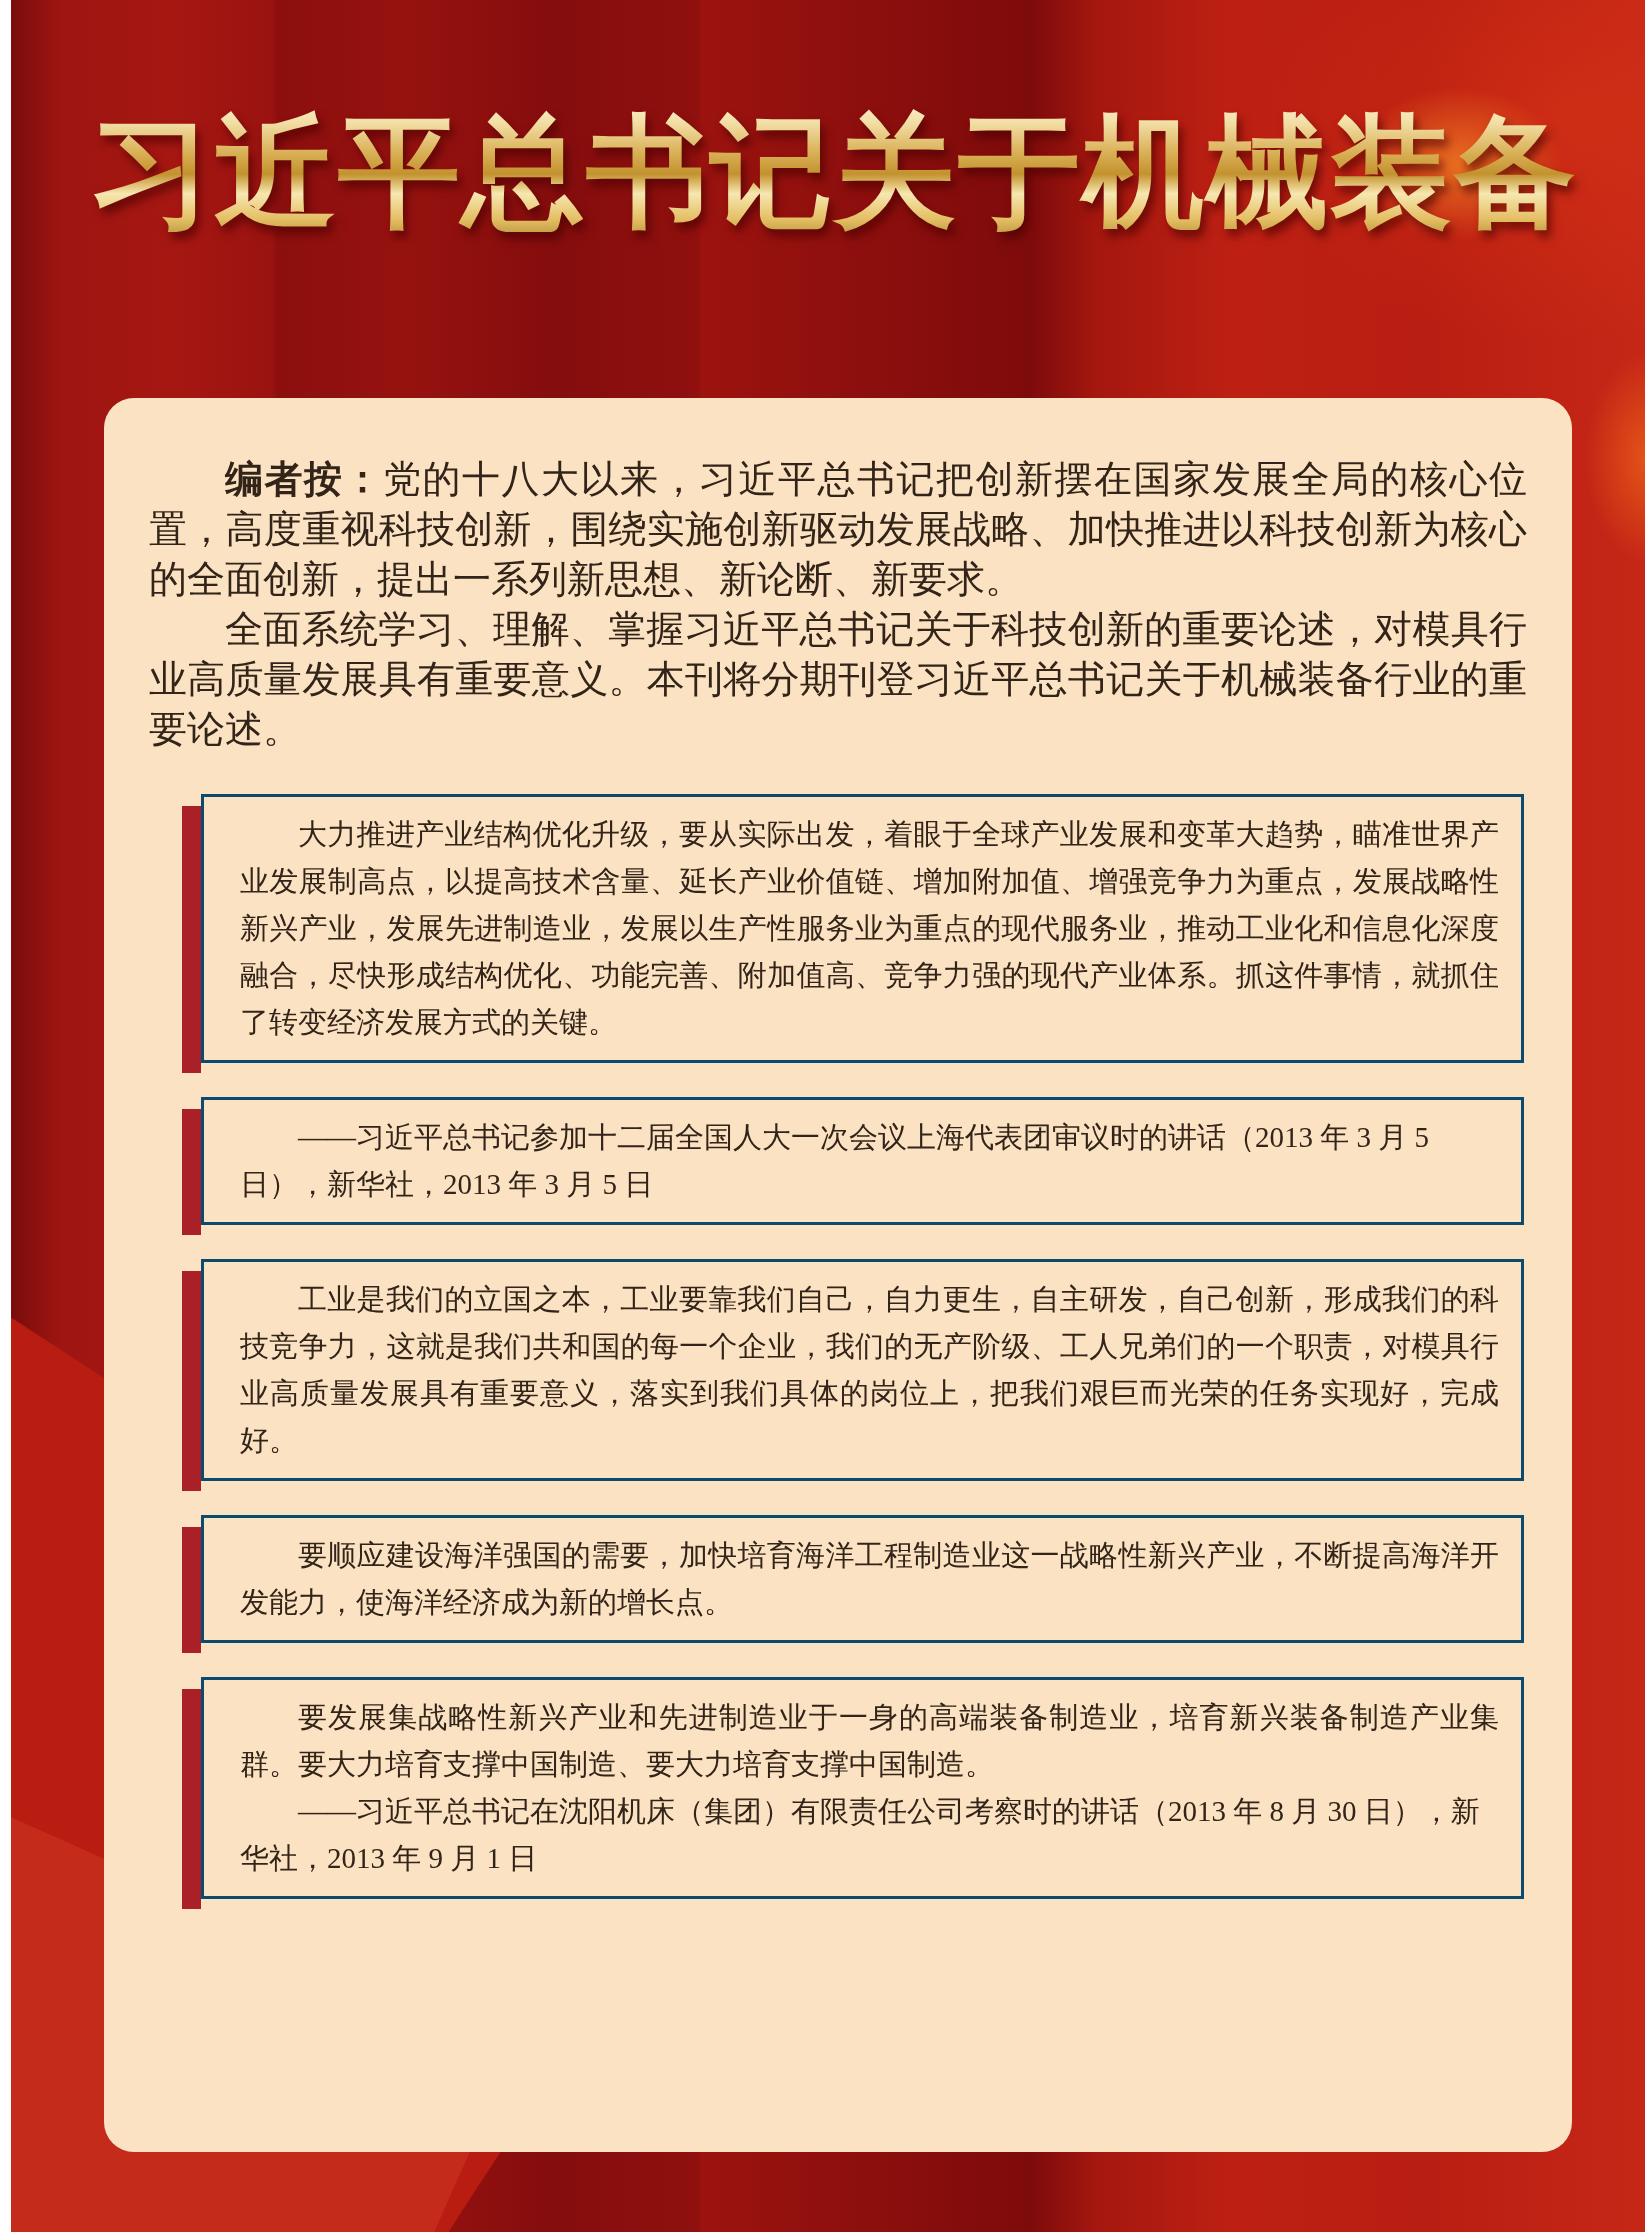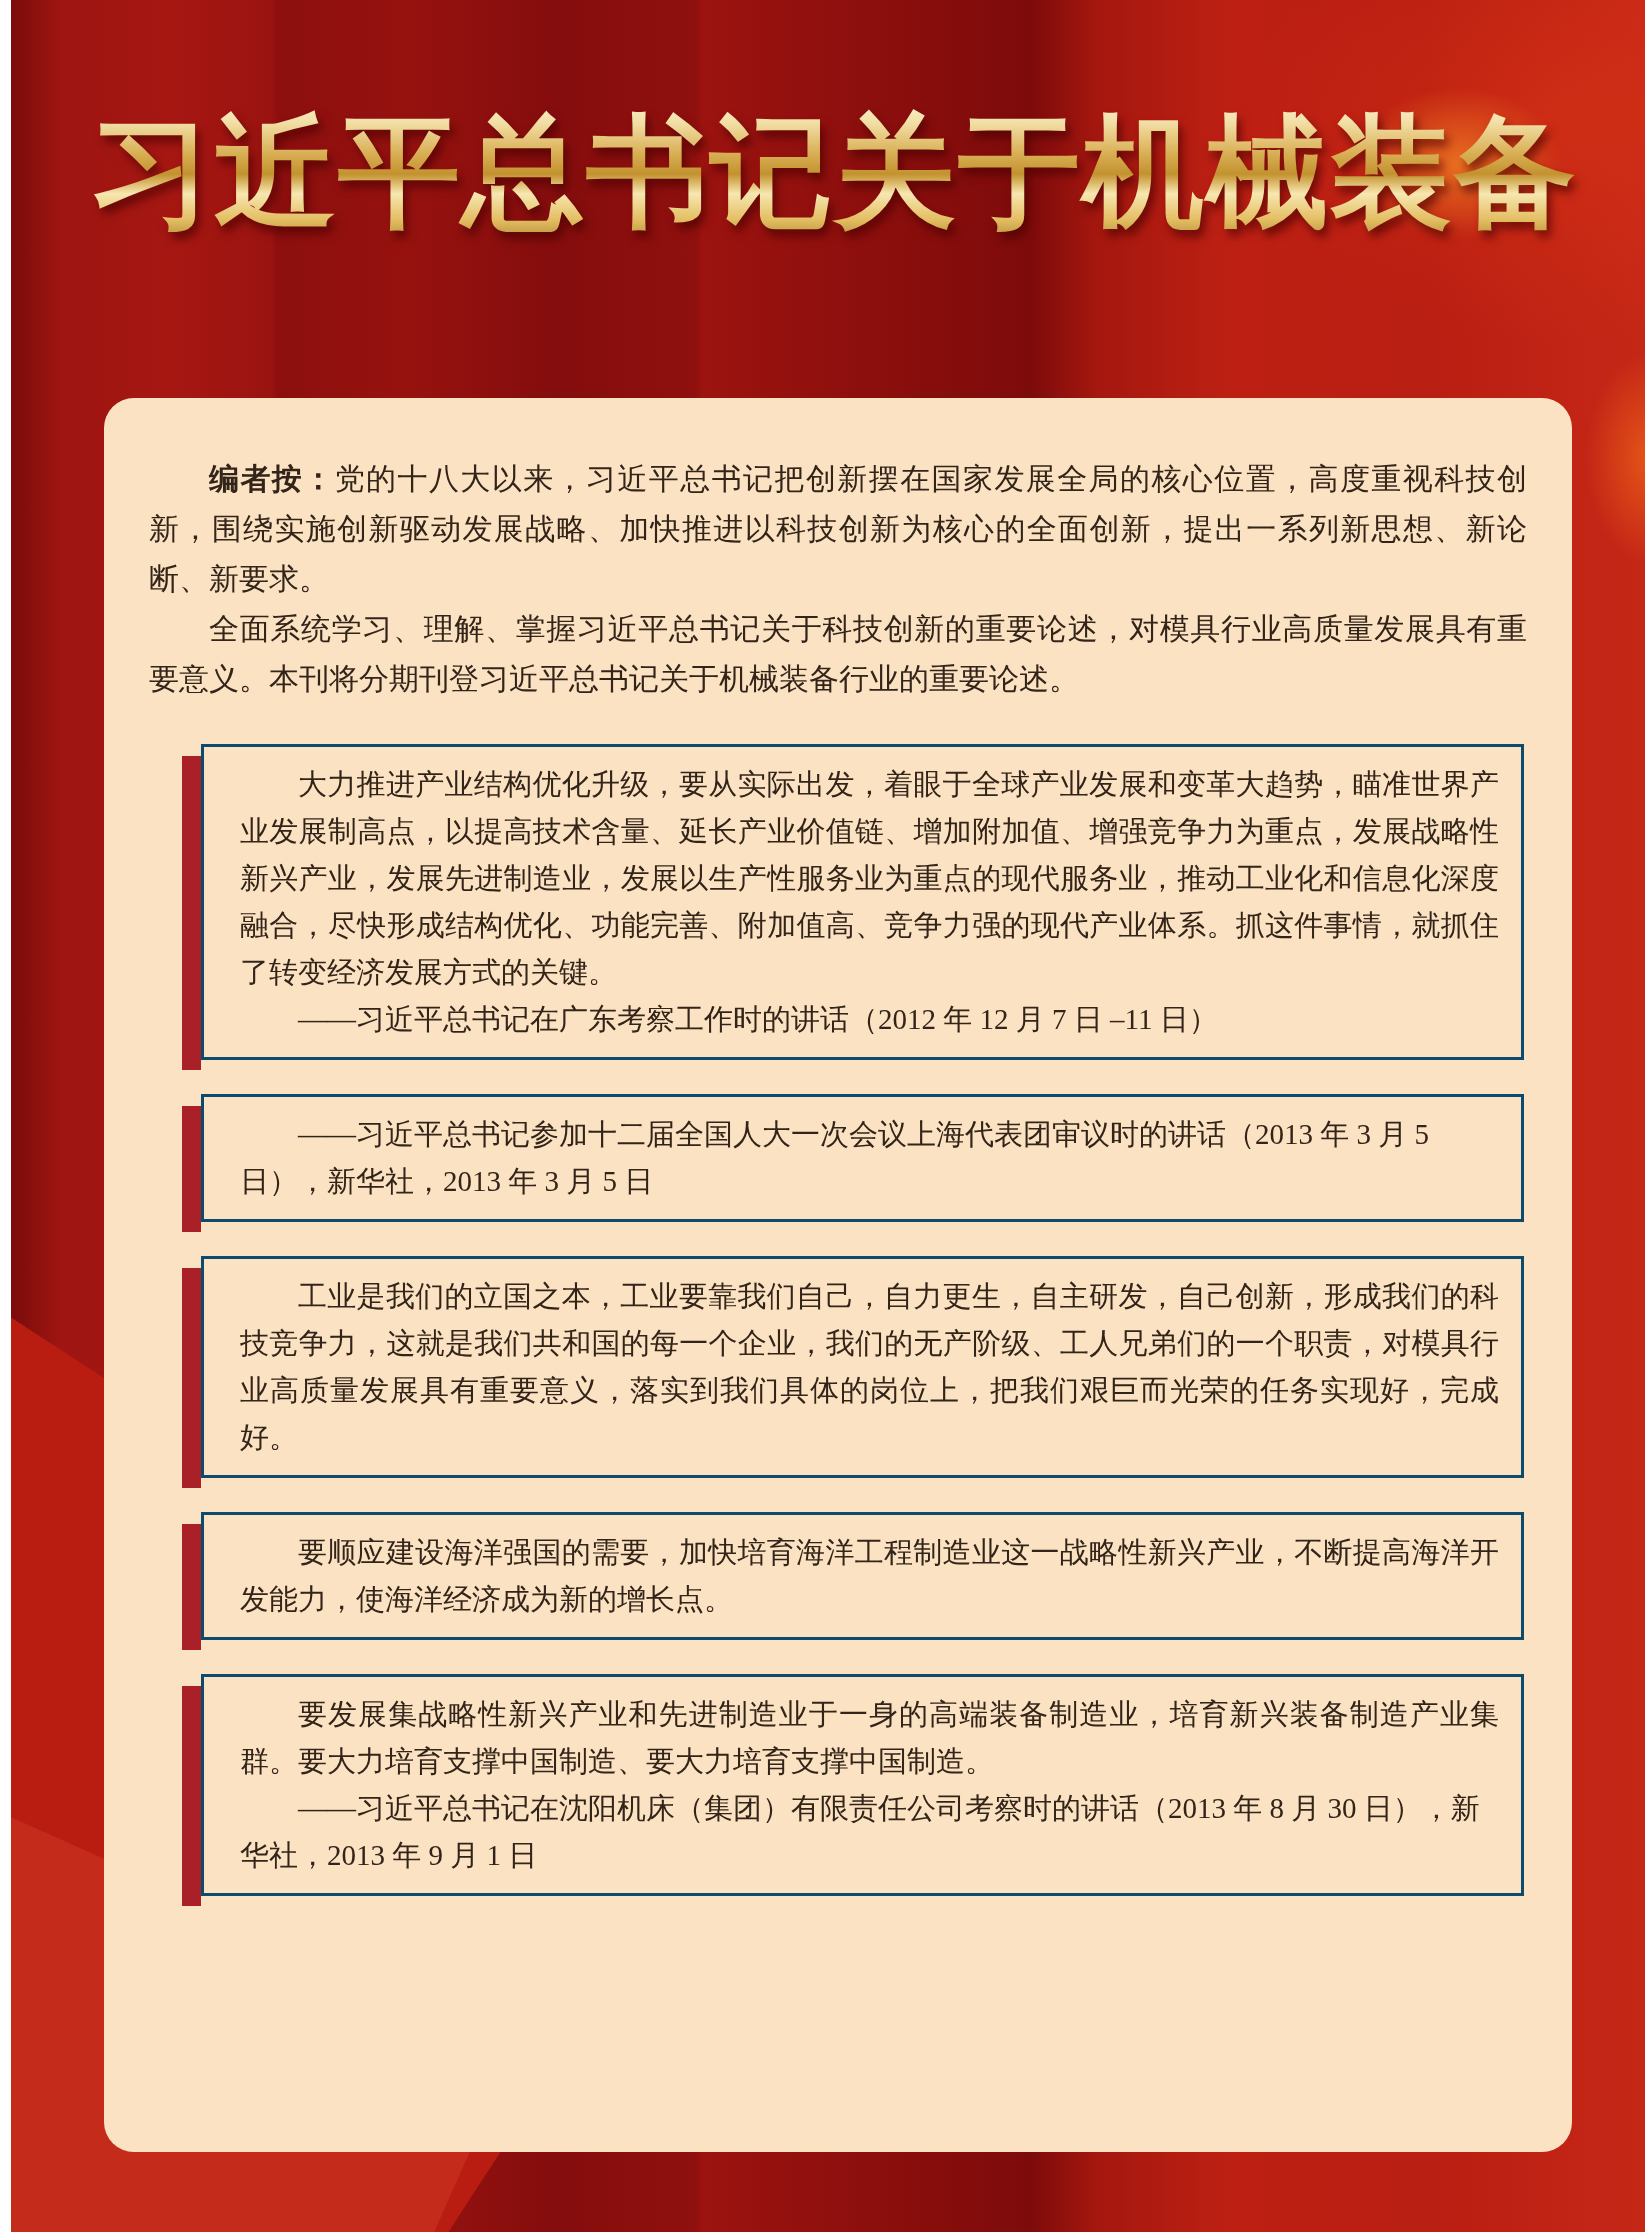--- a/index.html
+++ b/index.html
@@ -51,21 +51,21 @@
     position:absolute;left:93px;top:398px;
     width:1468px;height:1754px;
     background:#fbe2c2;
     border-radius:30px;
     box-sizing:border-box;
     padding:56px 45px 0 45px;
     color:#33241a;
   }
   .note p{
     margin:0;
-    font-size:30px;
+    font-size:38px;
     line-height:50px;
     text-indent:2em;
     text-align:justify;
   }
   .note .lbl{
     font-family:"Liberation Sans", sans-serif;
     font-weight:bold;
   }
   .quotes{margin-top:40px;}
   .qbox{
@@ -107,21 +107,20 @@
     <div class="note">
       <p><span class="lbl">编者按：</span><span>党的十八大以来，习近平总书记把创新摆在国家发展全局的核心位置，高度重视科技创新，围绕实施创新驱动发展战略、加快推进以科技创新为核心的全面创新，提出一系列新思想、新论断、新要求。</span></p>
       <p>全面系统学习、理解、掌握习近平总书记关于科技创新的重要论述，对模具行业高质量发展具有重要意义。本刊将分期刊登习近平总书记关于机械装备行业的重要论述。</p>
     </div>
 
     <div class="quotes">
 
       <div class="qbox">
         <div class="qbar"></div>
         <p>大力推进产业结构优化升级，要从实际出发，着眼于全球产业发展和变革大趋势，瞄准世界产业发展制高点，以提高技术含量、延长产业价值链、增加附加值、增强竞争力为重点，发展战略性新兴产业，发展先进制造业，发展以生产性服务业为重点的现代服务业，推动工业化和信息化深度融合，尽快形成结构优化、功能完善、附加值高、竞争力强的现代产业体系。抓这件事情，就抓住了转变经济发展方式的关键。</p>
-        <p class="attr">——习近平总书记在广东考察工作时的讲话（2012 年 12 月 7 日 –11 日）</p>
       </div>
 
       <div class="qbox">
         <div class="qbar"></div>
         <p class="attr">——习近平总书记参加十二届全国人大一次会议上海代表团审议时的讲话（2013 年 3 月 5 日），新华社，2013 年 3 月 5 日</p>
       </div>
 
       <div class="qbox">
         <div class="qbar"></div>
         <p>工业是我们的立国之本，工业要靠我们自己，自力更生，自主研发，自己创新，形成我们的科技竞争力，这就是我们共和国的每一个企业，我们的无产阶级、工人兄弟们的一个职责，对模具行业高质量发展具有重要意义，落实到我们具体的岗位上，把我们艰巨而光荣的任务实现好，完成好。</p>

